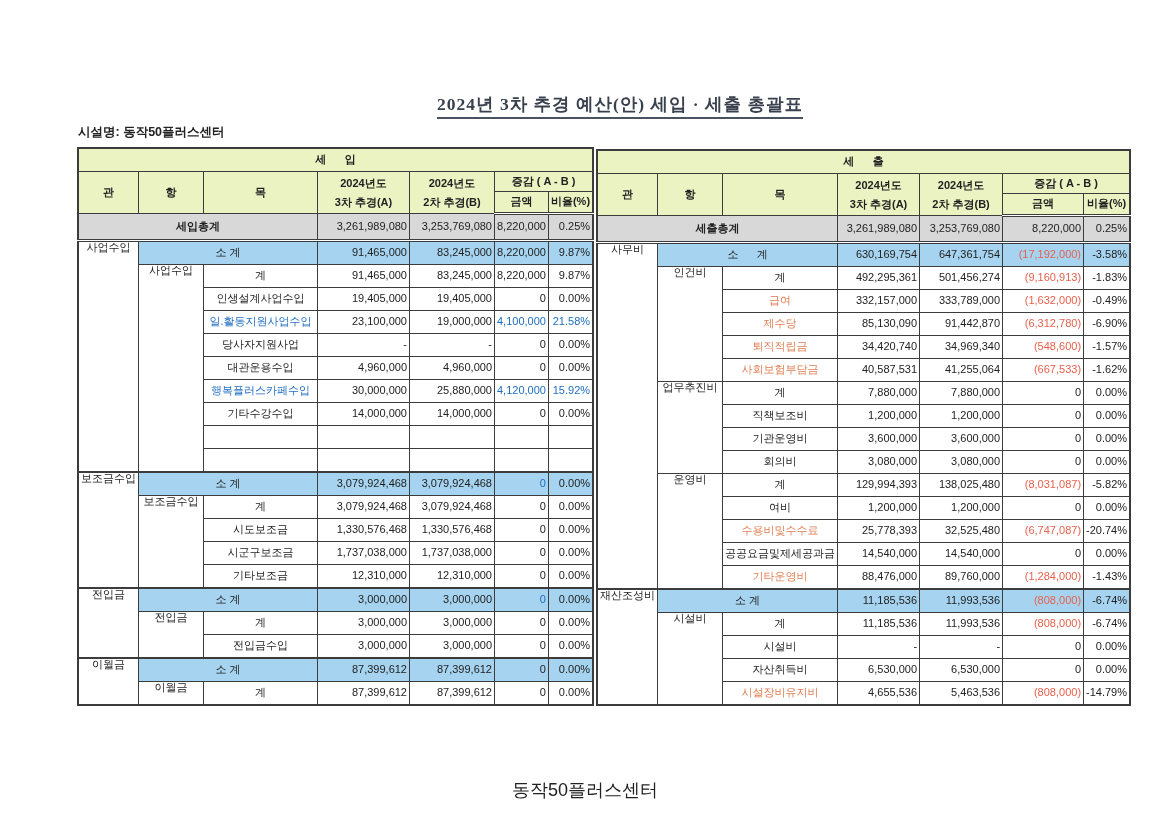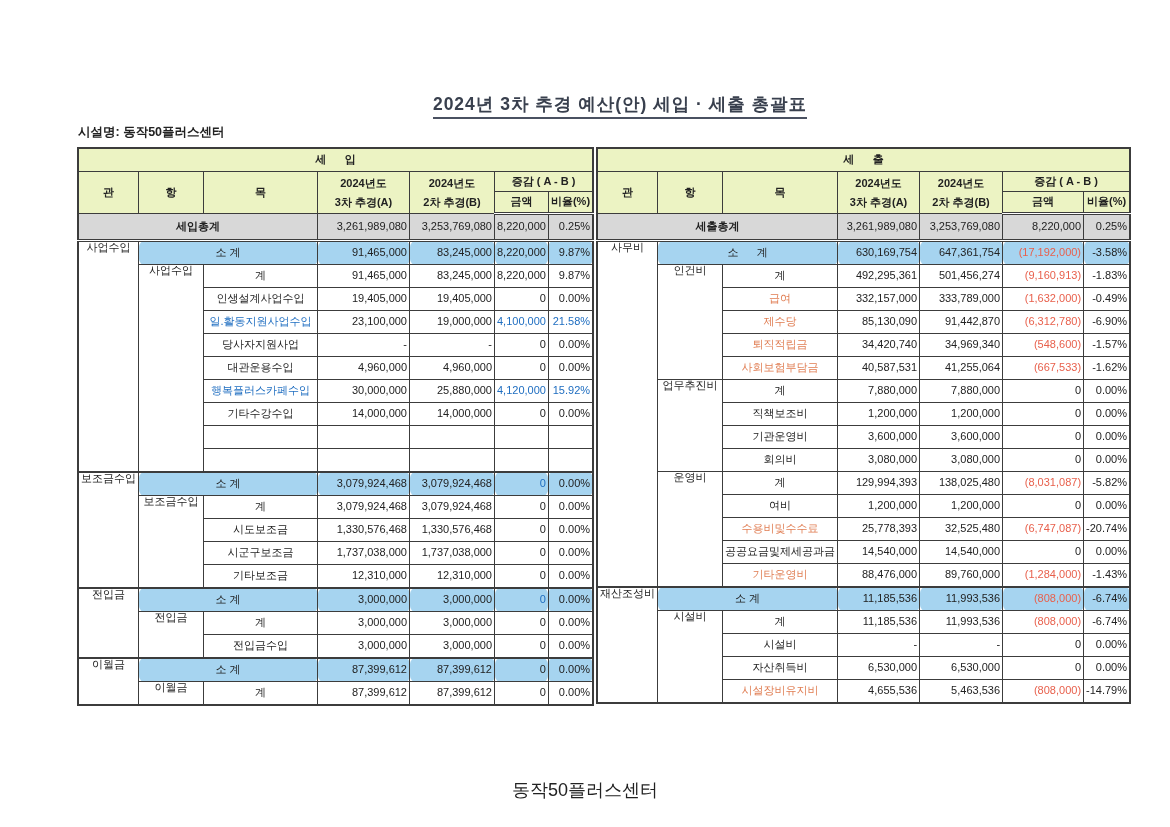--- a/index.html
+++ b/index.html
@@ -5,45 +5,45 @@
   html,body{margin:0;padding:0;}
   body{
     width:1170px;height:827px;position:relative;background:#ffffff;
     font-family:"Liberation Sans","DejaVu Sans",sans-serif;color:#222;
     overflow:hidden;
   }
   .title{
     position:absolute;left:170px;top:92px;width:900px;text-align:center;
     font-size:17.5px;font-weight:bold;letter-spacing:1px;color:#39404e;
   }
-  .title span{border-bottom:2px solid #4a5161;padding-bottom:3px;}
+  .title span{border-bottom:2px solid #4a5161;padding-bottom:3px;font-family:Liberation Serif, serif;}
   .facility{
     position:absolute;left:78px;top:124px;font-size:12.5px;font-weight:bold;color:#222;
   }
-  .tables{position:absolute;left:77px;top:147px;display:flex;gap:2px;align-items:flex-start;}
+  .tables{position:absolute;left:77px;top:147px;display:flex;gap:2px;align-items:flex-end;}
   table.budget{
     border-collapse:collapse;table-layout:fixed;
     border:2px solid var(--border,#3c3c3c);
   }
   table.budget td{
     border:1px solid var(--border,#3c3c3c);
     font-size:11px;height:22px;padding:0 2px;overflow:hidden;white-space:pre;line-height:1.05;
   }
   td.band{
     background:var(--header_green,#ecf3c3);text-align:center;font-weight:bold;
     font-size:12.5px;height:17px;border-bottom:1px solid var(--border,#3c3c3c);
   }
   td.g{background:var(--header_green,#ecf3c3);}
   td.hc{text-align:center;font-weight:bold;font-size:11.5px;}
   td.hc div{line-height:19px;}
   tr.hr1 td{height:19px;border-bottom:1px solid var(--border,#3c3c3c);}
   tr.hr2 td{height:20px;border-bottom:3px double var(--border,#3c3c3c);}
   tr.total-row td{height:24px;border-bottom:3px double var(--border,#3c3c3c);}
   td.t{background:var(--total_gray,#d8d8d8);}
-  td.s{background:var(--subtotal_blue,#a6d4f0);border-radius:6px;}
+  td.s{background:var(--subtotal_blue,#a6d4f0);}
   td.num{text-align:right;padding-right:5px;}
   td.pct{text-align:right;padding-right:2px;}
   td.lbl{text-align:center;}
   td.b{font-weight:bold;}
   td.gwan,td.hang{text-align:center;vertical-align:top;padding-top:5px;font-size:10.5px;}
   td.dl{border-left:3px double var(--border,#3c3c3c);}
   tr.sec td{border-top:2px solid var(--border,#3c3c3c);}
   .blue{color:var(--blue_text,#1e6dc0);}
   .orange{color:var(--orange_text,#e07d52);}
   .red{color:var(--red_text,#e8604c);}

